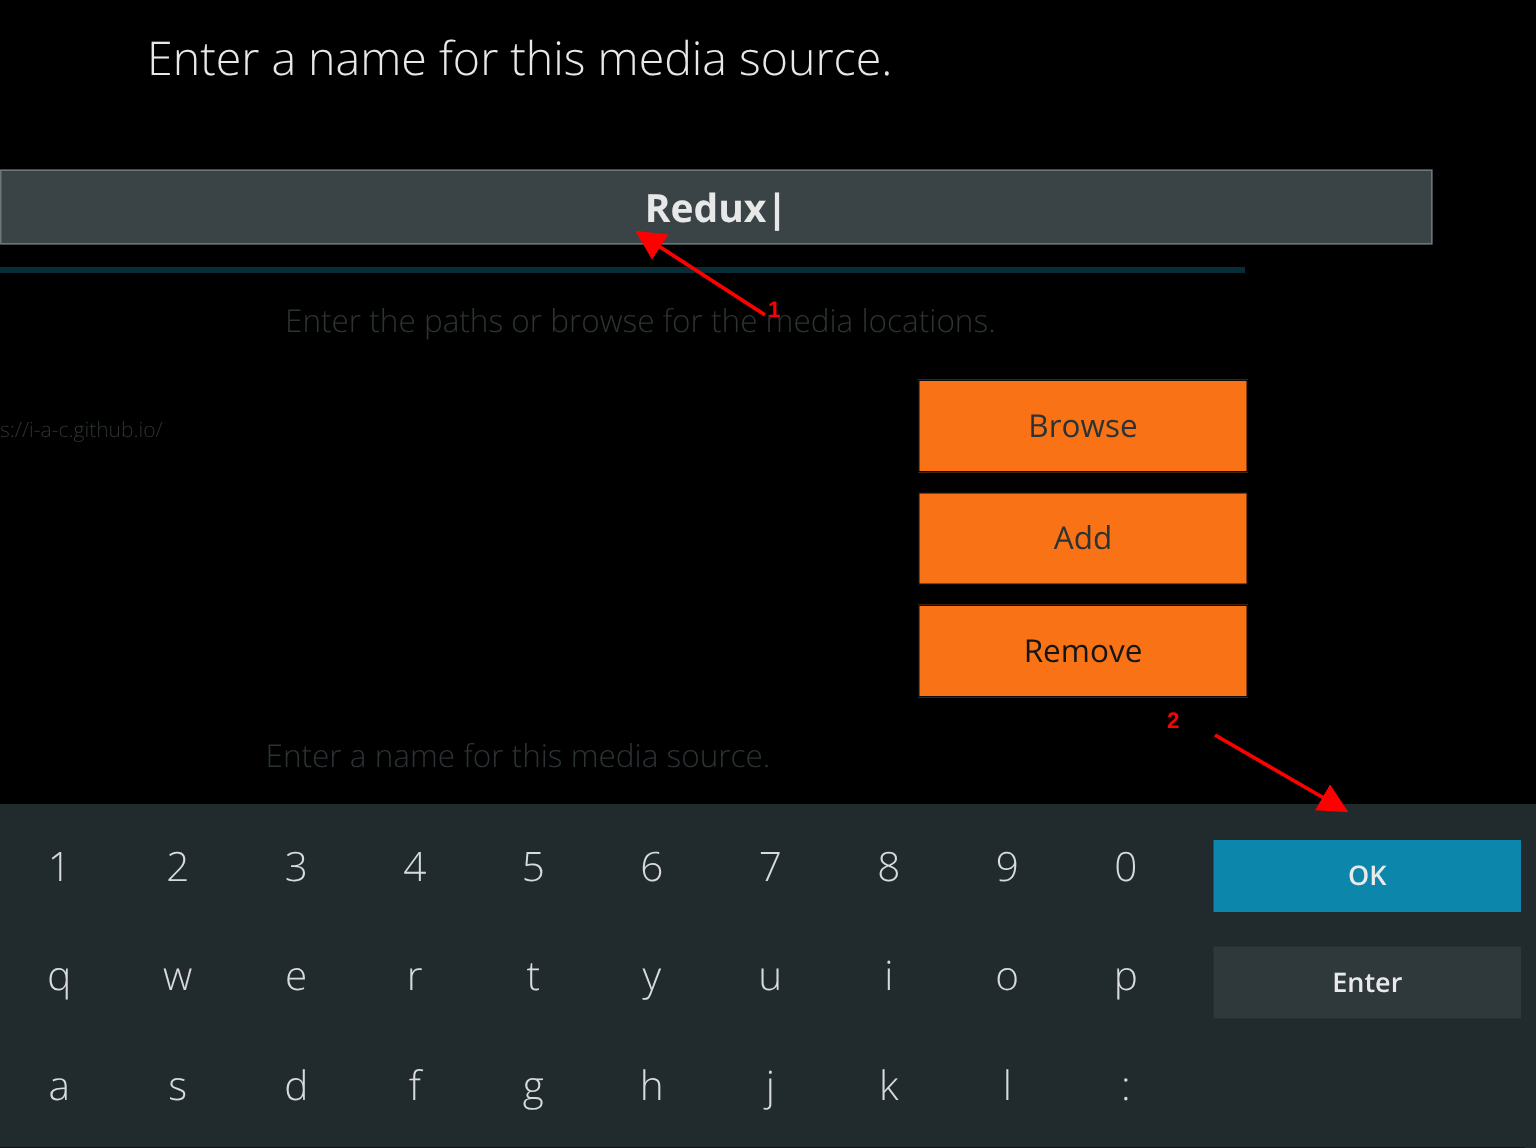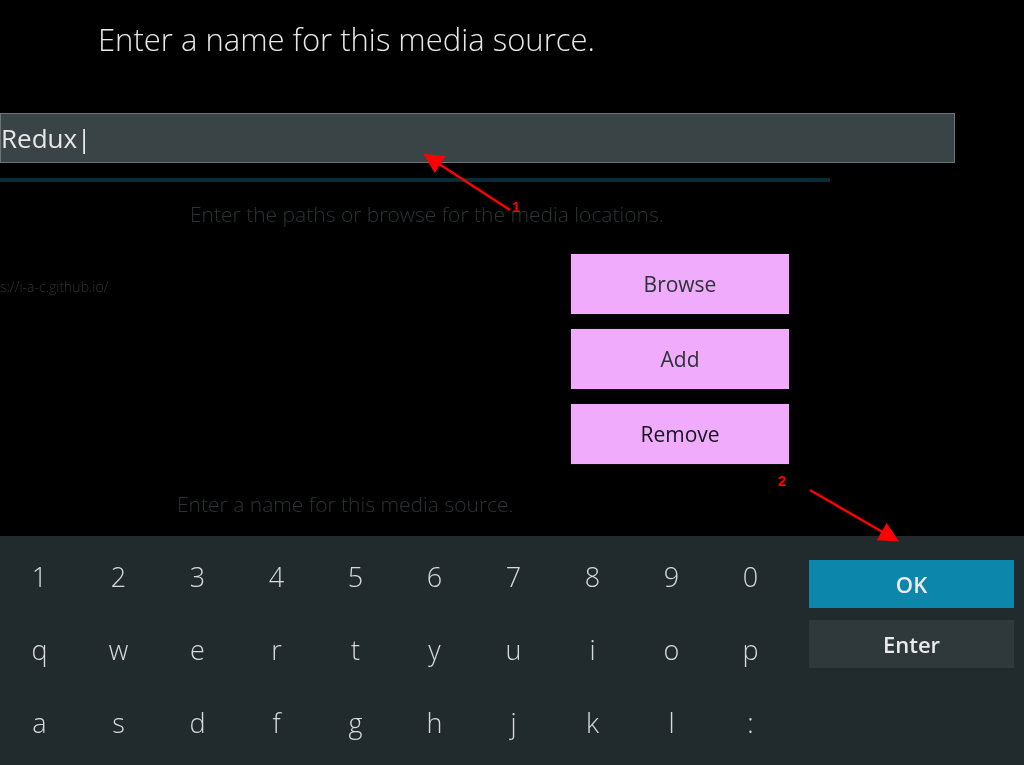--- a/index.html
+++ b/index.html
@@ -29,23 +29,23 @@
   .input-field {
     position: absolute;
     top: 113px;
     left: 0;
     width: 955px;
     height: 50px;
     background: #3a4446;
     border: 1px solid #6c767a;
     display: flex;
     align-items: center;
-    justify-content: flex-start;
+    justify-content: center;
     font-size: 26px;
-    font-weight: 400;
+    font-weight: 700;
     color: #e8e8e8;
   }
 
   
   .bg-line {
     position: absolute;
     left: 0;
     width: 830px;
     height: 4px;
     background: #072d38;
@@ -61,24 +61,24 @@
     font-size: 21px;
     margin-left: 40px;
   }
   .bg-path {
     top: 277px;
     left: 0;
     font-size: 14px;
   }
   .bg-btn {
     position: absolute;
-    left: 570px;
+    left: 612px;
     width: 220px;
     height: 62px;
-    background: #f0abfc;
+    background: #f97316;
     border: 1px solid #0a0d0e;
     display: flex;
     align-items: center;
     justify-content: center;
     font-size: 21px;
     font-weight: 400;
     color: #2c3335;
   }
   .bg-heading2 {
     top: 490px;
@@ -121,26 +121,26 @@
   .side-buttons {
     position: absolute;
     top: 0;
     right: 0;
     width: 215px;
     padding-top: 24px;
   }
   .side-btn {
     width: 205px;
     height: 48px;
-    margin-bottom: 12px;
+    margin-bottom: 23px;
     background: #2f393c;
     display: flex;
     align-items: center;
     justify-content: center;
-    font-size: 22px;
+    font-size: 18px;
     font-weight: 600;
     color: #eaeaea;
     cursor: pointer;
   }
   .side-btn.primary {
     background: #0d86ac;
   }
 
   
   .arrow {

